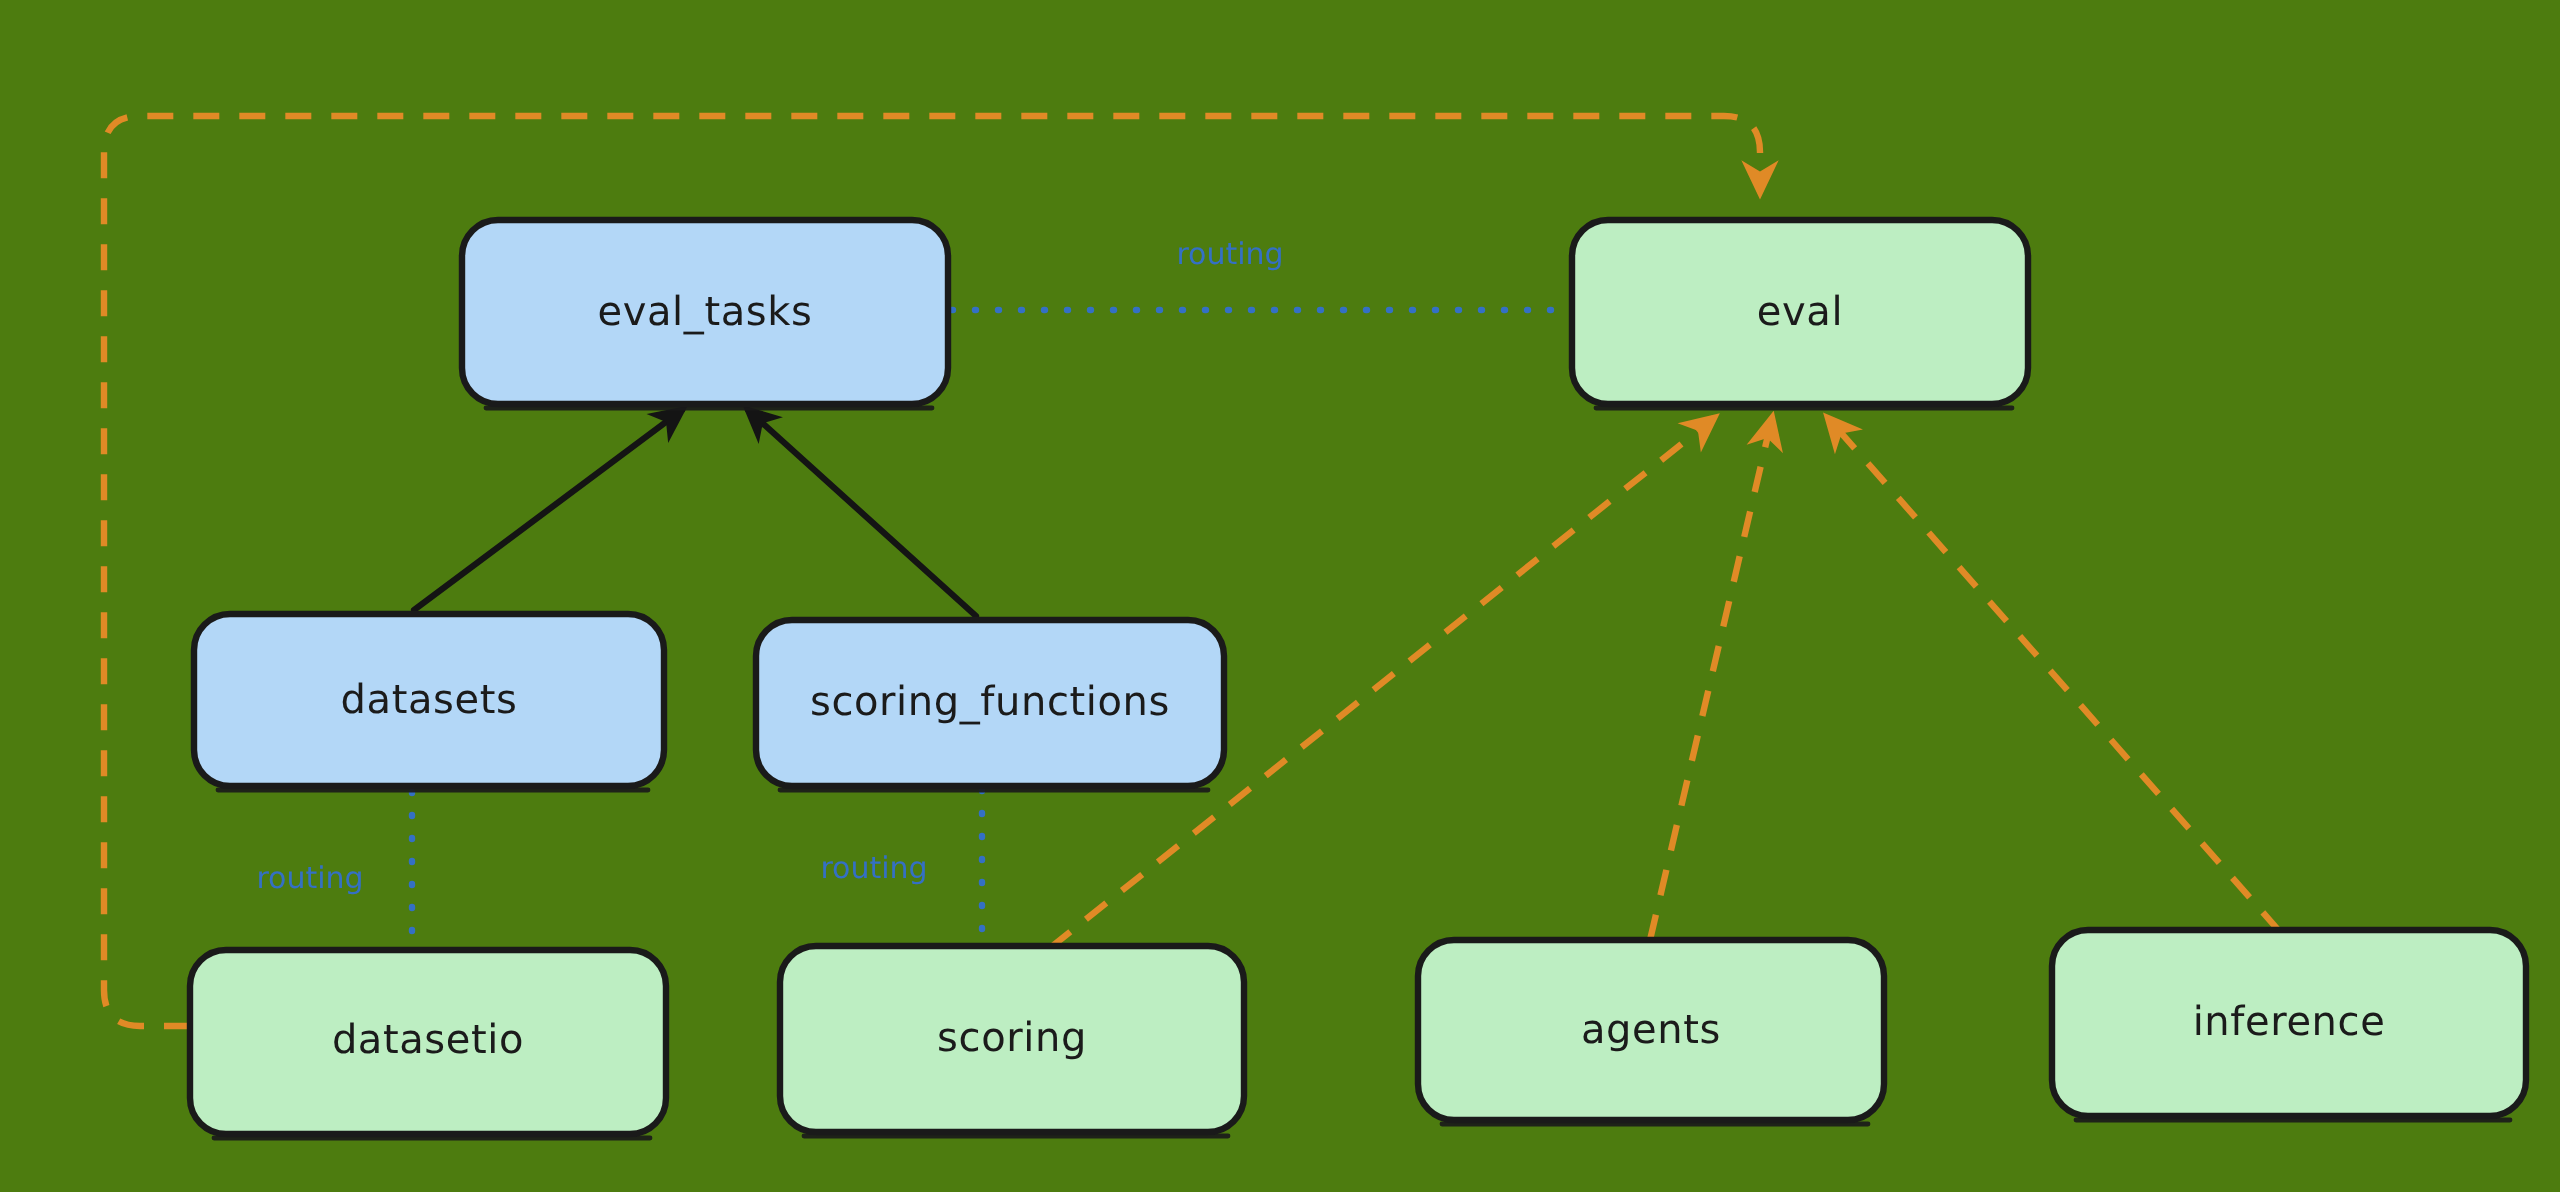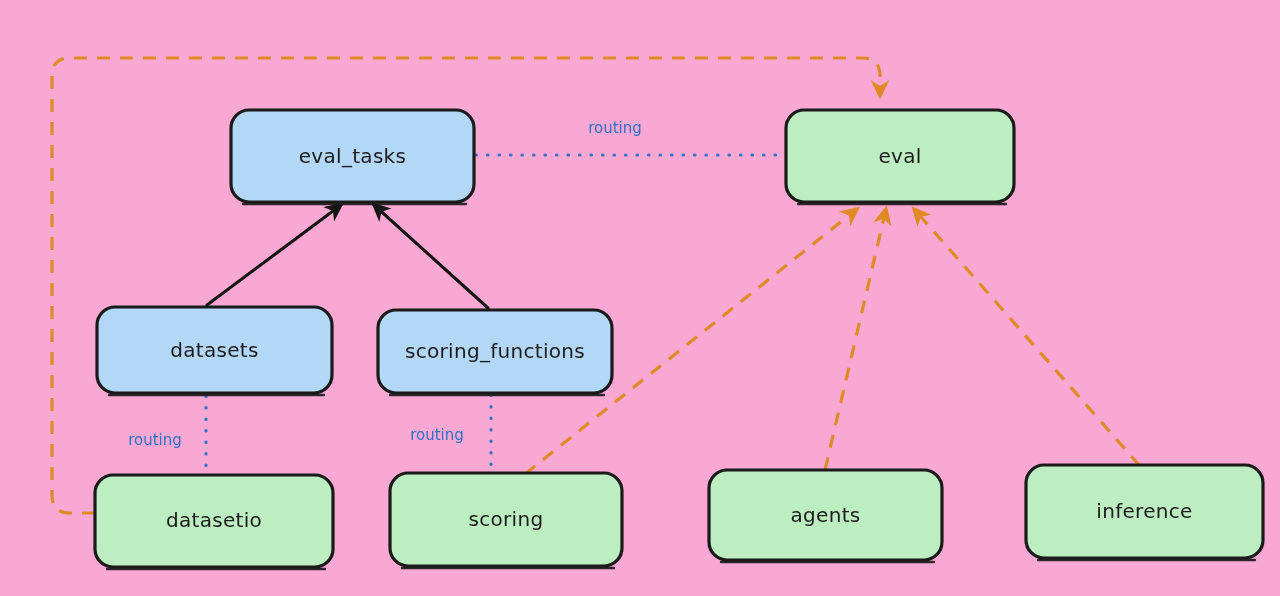--- a/index.html
+++ b/index.html
@@ -10,21 +10,21 @@
   body {
     width: 1280px;
     height: 596px;
     overflow: hidden;
     font-family: "DejaVu Sans", sans-serif;
   }
   #diagram-root {
     position: relative;
     width: 1280px;
     height: 596px;
-    background: #f9a8d4;
+    background: #4d7c0f;
   }
   #diagram-svg {
     position: absolute;
     top: 0;
     left: 0;
     width: 1280px;
     height: 596px;
   }
   .node-label {
     font-family: "DejaVu Sans", sans-serif;

